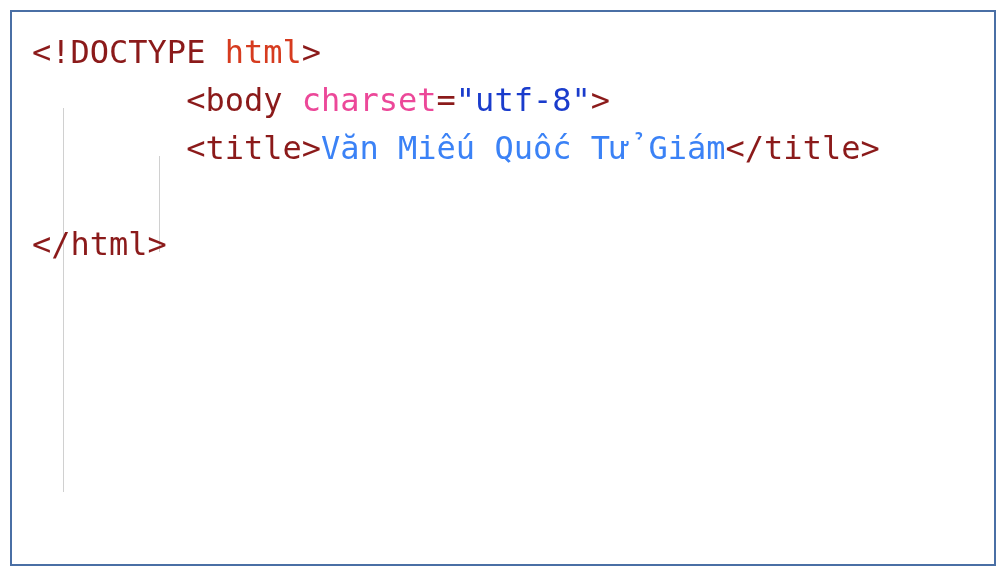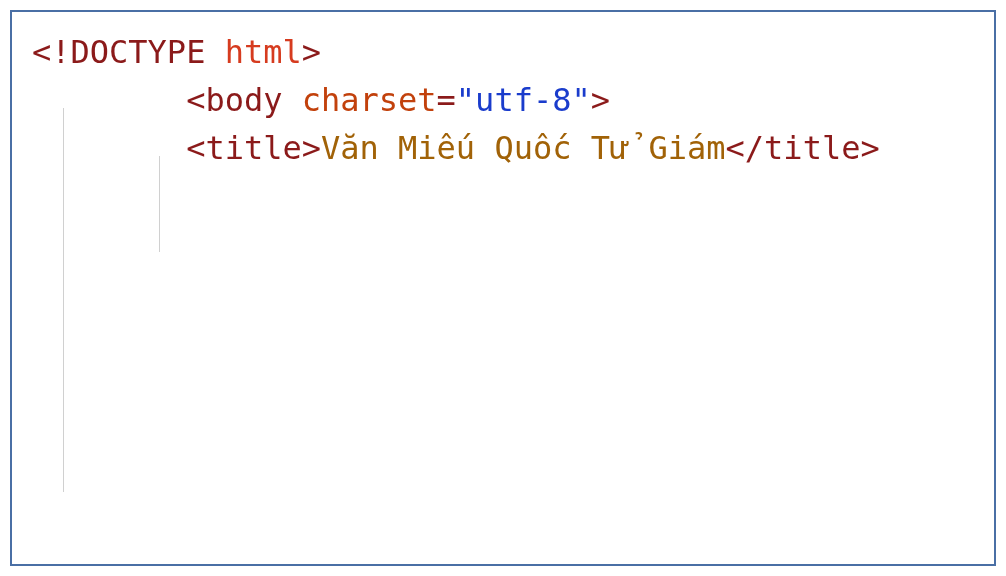--- a/index.html
+++ b/index.html
@@ -39,23 +39,23 @@
     position: absolute;
     left: 147px;
     top: 144px;
     width: 1px;
     height: 96px;
     background: #d0d0d0;
   }
   .punct { color: #8b1a1a; }
   .tag { color: #8b1a1a; }
   .doctype-kw { color: #d63b1f; }
-  .attr-name { color: #c2410c; }
+  .attr-name { color: #ec4899; }
   .attr-val { color: #1a3ccc; }
-  .text-content { color: #a16207; }
+  .text-content { color: #3b82f6; }
 </style>
 </head>
 <body>
 
 <div class="code-container">
   <div class="indent-guide-1"></div>
   <div class="indent-guide-2"></div>
 
   <div class="code-line"><span class="punct">&lt;!</span><span class="punct">DOCTYPE</span><span> </span><span class="doctype-kw">html</span><span class="punct">&gt;</span></div>
 
@@ -63,13 +63,14 @@
 
   <div class="code-line"><span>        </span><span class="punct">&lt;</span><span class="tag">body</span><span> </span><span class="attr-name">charset</span><span class="punct">=</span><span class="attr-val">"utf-8"</span><span class="punct">&gt;</span></div>
 
   <div class="code-line"><span>        </span><span class="punct">&lt;</span><span class="tag">title</span><span class="punct">&gt;</span><span class="text-content">Văn Miếu Quốc Tử Giám</span><span class="punct">&lt;/</span><span class="tag">title</span><span class="punct">&gt;</span></div>
 
 
 
   <div class="code-line"><span> </span></div>
 
 
+  <div class="code-line"><span class="punct">&lt;/</span><span class="tag">html</span><span class="punct">&gt;</span></div>
 </div>
 
 </body></html>

